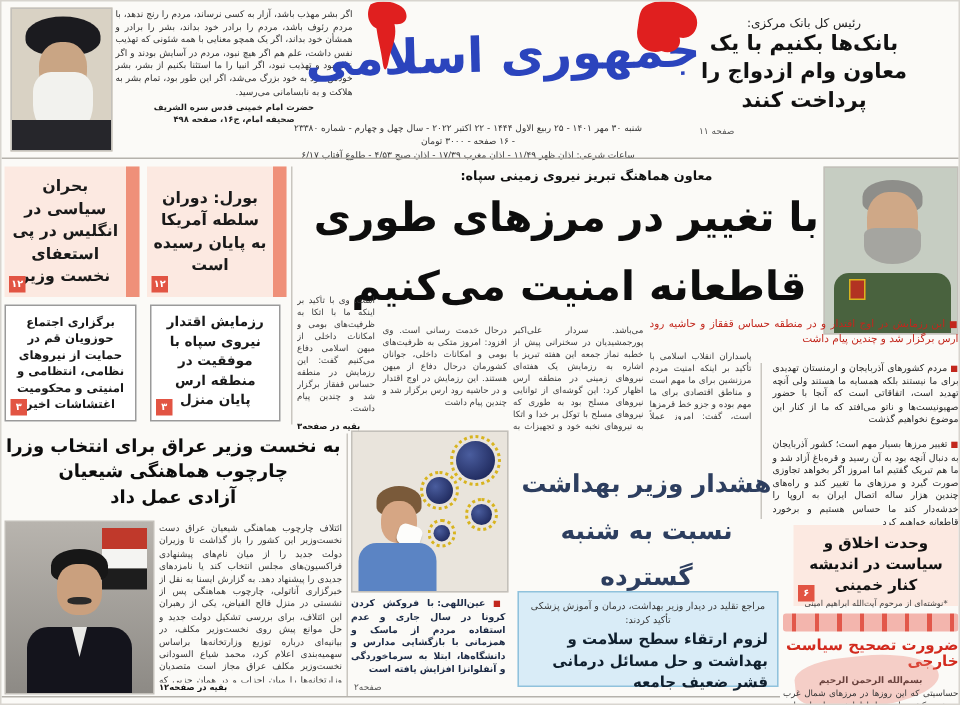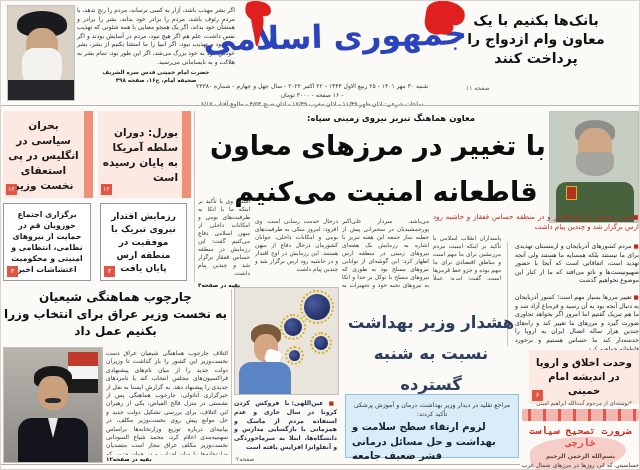--- a/index.html
+++ b/index.html
@@ -21,49 +21,49 @@
   .page-note{font-size:6px;color:#555;}
   .dateline{font-size:6px;line-height:9px;color:#333;}
 
   
   .pinkbox{background:#fce9e1;}
   .whitebox{background:#ffffff;border:1px solid #9a9a9a;box-sizing:border-box;padding-left:44px;}
   .strip{position:absolute;top:0;bottom:0;right:0;width:9px;background:#ef9079;}
   .boxtext{position:absolute;left:4px;right:13px;top:50%;transform:translateY(-50%);
            font-weight:bold;text-align:center;}
   .badge{position:absolute;left:3px;bottom:3px;width:11px;height:11px;background:#e25443;
-         color:#fff;font-size:6.5px;line-height:11px;text-align:center;font-weight:normal;}
+         color:#fff;font-size:6.5px;line-height:11px;text-align:center;font-weight:bold;}
 
   
   .kicker{font-size:8.5px;font-weight:bold;color:#111;}
   .headline{font-size:27px;font-weight:bold;color:#0d0d0d;white-space:nowrap;}
   .lead-red{font-size:7px;line-height:9.6px;font-weight:normal;color:#c2271d;}
   .lead-red::before{content:"■ ";font-size:6px;}
   .bullet-par{font-size:6.2px;line-height:8.6px;color:#232323;}
   .bullet-par::before{content:"■ ";color:#c2271d;font-size:5.5px;}
   .bodycol{font-size:5.8px;line-height:8px;color:#3a3a3a;}
   .cont-note{display:block;font-size:5.6px;font-weight:bold;color:#111;text-align:left;margin-top:1px;}
 
   
   .health-line{font-size:16.5px;line-height:31px;font-weight:bold;color:#2d3e5f;}
   .health-note{font-size:6.2px;line-height:8.8px;font-weight:bold;color:#1c2a45;}
   .health-note::before{content:"■ ";color:#c2271d;font-size:5.5px;}
   .bluebox{background:#d9ecf7;border:1px solid #90c2dc;box-sizing:border-box;padding:5px 6px;}
   .bluebox-kicker{font-size:6.3px;line-height:9px;color:#333;text-align:center;}
-  .bluebox-title{font-size:10px;line-height:14.5px;font-weight:bold;color:#10202e;text-align:left;margin-top:2px;}
+  .bluebox-title{font-size:10px;line-height:14.5px;font-weight:bold;color:#10202e;text-align:right;margin-top:2px;}
 
   
   .iraq-headline{font-size:12px;line-height:17px;font-weight:bold;color:#0d0d0d;text-align:center;}
   .iraq-body{font-size:6px;line-height:8.4px;color:#333;}
 
   
   .unity-title{font-size:10px;line-height:14px;font-weight:bold;color:#111;text-align:center;}
   .unity-sub{font-size:5.5px;color:#444;text-align:center;margin-top:2px;}
   .edit-strip{height:12px;background:repeating-linear-gradient(90deg,#f3b5ad 0 6px,#e2574a 6px 9px,#f3b5ad 9px 15px);border-radius:2px;}
-  .edit-title{font-size:10px;font-weight:bold;color:#d22a1e;text-align:center;margin-top:4px;font-family:Liberation Mono, monospace;}
+  .edit-title{font-size:10px;font-weight:bold;color:#d22a1e;margin-top:4px;}
   .edit-bism{font-size:6px;font-weight:bold;color:#222;text-align:center;margin-top:3px;}
   .edit-body{font-size:5.8px;line-height:8.2px;color:#333;margin-top:2px;position:relative;z-index:2;}
   .edit-watermark{position:absolute;left:8px;top:28px;width:96px;height:34px;background:rgba(236,122,110,.35);
                   border-radius:40% 60% 55% 45%;transform:rotate(-6deg);z-index:1;}
 
   
   .photo{box-sizing:border-box;border:1px solid #c3c0ba;overflow:hidden;}
   .kh-bg{background:#d9d2c4;}
   .of-bg{background:#c6cdc2;}
   .su-bg{background:linear-gradient(#b8b4ae,#8d8a85);}
@@ -93,59 +93,60 @@
     <div class="masthead-title c">جمهوری اسلامی</div>
     <svg class="abs" style="left:6px;top:0;" width="30" height="52" viewBox="0 0 30 52">
       <path d="M4 2 C10 -2 24 0 27 6 C30 12 26 16 20 15 C22 24 18 30 16 40 C15 46 13 48 12 40 C11 32 9 26 8 18 C4 16 0 10 4 2 Z" fill="#e01f1f"></path>
     </svg>
     <svg class="abs" style="left:186px;top:0;" width="44" height="40" viewBox="0 0 44 40">
       <path d="M6 4 C16 -4 36 0 41 10 C44 18 38 26 30 24 C32 30 26 36 18 33 C8 36 0 28 2 18 C3 12 3 7 6 4 Z" fill="#e01f1f"></path>
     </svg>
   </div>
 
   <div class="abs c" style="left:455px;top:10px;width:160px;height:84px;">
+    <div class="bank-kicker">رئیس کل بانک مرکزی:</div>
     <div class="bank-line">بانک‌ها بکنیم با یک</div>
     <div class="bank-line">معاون وام ازدواج را</div>
     <div class="bank-line">پرداخت کنند</div>
     <span class="abs page-note" style="left:10px;bottom:4px;">صفحه ۱۱</span>
   </div>
 
   <div class="abs c" style="left:195px;top:80px;width:232px;height:22px;">
     <div class="dateline">شنبه ۳۰ مهر ۱۴۰۱ - ۲۵ ربیع الاول ۱۴۴۴ - ۲۲ اکتبر ۲۰۲۲ - سال چهل و چهارم - شماره ۲۳۳۸۰ - ۱۶ صفحه - ۳۰۰۰ تومان</div>
     <div class="dateline">ساعات شرعی: اذان ظهر ۱۱/۴۹ - اذان مغرب ۱۷/۳۹ - اذان صبح ۴/۵۳ - طلوع آفتاب ۶/۱۷</div>
   </div>
 
   <div class="hline" style="left:0;top:104px;width:640px;"></div>
 
   <div class="abs pinkbox" style="left:97px;top:110px;width:93px;height:87px;">
     <div class="strip"></div>
-    <div class="boxtext" style="font-size:10.5px;line-height:15px;text-align:right;">بورل: دوران سلطه آمریکا به پایان رسیده است</div>
+    <div class="boxtext" style="font-size:10.5px;line-height:15px;">بورل: دوران سلطه آمریکا به پایان رسیده است</div>
     <span class="badge">۱۲</span>
   </div>
 
   <div class="abs pinkbox" style="left:2px;top:110px;width:90px;height:87px;">
     <div class="strip"></div>
     <div class="boxtext" style="font-size:10.5px;line-height:15px;">بحران سیاسی در انگلیس در پی استعفای نخست وزیر</div>
     <span class="badge">۱۲</span>
   </div>
 
   <div class="abs whitebox" style="left:99px;top:202px;width:87px;height:78px;">
-    <div class="boxtext" style="right:4px;font-size:9px;line-height:13px;">رزمایش اقتدار نیروی تبریک با موفقیت در منطقه ارس پایان یافت</div>
+    <div class="boxtext" style="right:4px;font-size:9px;line-height:13px;">رزمایش اقتدار نیروی سپاه با موفقیت در منطقه ارس پایان منزل</div>
     <span class="badge">۳</span>
   </div>
 
   <div class="abs whitebox" style="left:2px;top:202px;width:88px;height:78px;">
     <div class="boxtext" style="right:4px;font-size:7.8px;line-height:11px;">برگزاری اجتماع حوزویان قم در حمایت از نیروهای نظامی، انتظامی و امنیتی و محکومیت اغتشاشات اخیر</div>
     <span class="badge">۳</span>
   </div>
 
   <div class="vline" style="left:193px;top:110px;height:172px;"></div>
 
   <div class="abs c kicker" style="left:240px;top:112px;width:300px;">معاون هماهنگ تبریز نیروی زمینی سپاه:</div>
-  <div class="abs c headline" style="left:225px;top:122px;width:320px;height:45px;line-height:45px;">با تغییر در مرزهای معاون</div>
+  <div class="abs c headline" style="left:225px;top:122px;width:320px;height:45px;line-height:45px;">با تغییر در مرزهای طوری</div>
   <div class="abs c headline" style="left:225px;top:168px;width:320px;height:45px;line-height:45px;">قاطعانه امنیت می‌کنیم</div>
 
   <div class="abs photo of-bg" style="left:548px;top:110px;width:90px;height:112px;">
     <div class="abs" style="left:25px;top:8px;width:40px;height:22px;background:#8e8e8a;border-radius:50% 50% 30% 30%;"></div>
     <div class="abs" style="left:28px;top:16px;width:34px;height:40px;background:#cfa887;border-radius:42%;"></div>
     <div class="abs" style="left:26px;top:40px;width:38px;height:24px;background:#a5a5a0;border-radius:20% 20% 50% 50%;"></div>
     <div class="abs" style="left:6px;bottom:0;width:78px;height:40px;background:#49623e;border-radius:10px 10px 0 0;"></div>
     <div class="abs" style="left:16px;bottom:22px;width:9px;height:12px;background:#b23222;border:1px solid #d9b520;"></div>
   </div>
 
@@ -186,44 +187,44 @@
     <div class="health-note j">عین‌اللهی: با فروکش کردن کرونا در سال جاری و عدم استفاده مردم از ماسک و همزمانی با بازگشایی مدارس و دانشگاه‌ها، ابتلا به سرماخوردگی و آنفلوانزا افزایش یافته است</div>
     <span class="page-note" style="position:absolute;left:2px;bottom:-1px;">صفحه۲</span>
   </div>
 
   <div class="abs bluebox" style="left:344px;top:393px;width:174px;height:64px;">
     <div class="bluebox-kicker">مراجع تقلید در دیدار وزیر بهداشت، درمان و آموزش پزشکی تأکید کردند:</div>
     <div class="bluebox-title">لزوم ارتقاء سطح سلامت و بهداشت و حل مسائل درمانی قشر ضعیف جامعه</div>
   </div>
 
   <div class="abs" style="left:0;top:288px;width:229px;">
+    <div class="iraq-headline">به نخست وزیر عراق برای انتخاب وزرا</div>
     <div class="iraq-headline">چارچوب هماهنگی شیعیان</div>
-    <div class="iraq-headline">به نخست وزیر عراق برای انتخاب وزرا</div>
-    <div class="iraq-headline">بکنیم عمل داد</div>
+    <div class="iraq-headline">آزادی عمل داد</div>
   </div>
 
   <div class="abs photo su-bg" style="left:2px;top:346px;width:100px;height:116px;">
     <div class="abs" style="right:4px;top:4px;width:30px;height:14px;background:#c0392b;"></div>
     <div class="abs" style="right:4px;top:18px;width:30px;height:13px;background:#f4f4f2;"></div>
     <div class="abs" style="right:4px;top:31px;width:30px;height:14px;background:#1d1d1d;"></div>
     <div class="abs" style="left:30px;top:18px;width:38px;height:22px;background:#171717;border-radius:50% 50% 30% 30%;"></div>
     <div class="abs" style="left:34px;top:28px;width:30px;height:34px;background:#caa07e;border-radius:42%;"></div>
     <div class="abs" style="left:41px;top:50px;width:16px;height:5px;background:#2a2a2a;border-radius:40%;"></div>
     <div class="abs" style="left:14px;bottom:0;width:70px;height:44px;background:#14141c;border-radius:14px 14px 0 0;"></div>
     <div class="abs" style="left:44px;bottom:24px;width:10px;height:20px;background:#e9e9e6;clip-path:polygon(0 0,100% 0,50% 100%);"></div>
   </div>
 
   <div class="abs" style="left:105px;top:348px;width:122px;height:116px;">
     <div class="iraq-body j" style="height:106px;overflow:hidden;">ائتلاف چارچوب هماهنگی شیعیان عراق دست نخست‌وزیر این کشور را باز گذاشت تا وزیران دولت جدید را از میان نام‌های پیشنهادی فراکسیون‌های مجلس انتخاب کند یا نامزدهای جدیدی را پیشنهاد دهد. به گزارش ایسنا به نقل از خبرگزاری آناتولی، چارچوب هماهنگی پس از نشستی در منزل فالح الفیاض، یکی از رهبران این ائتلاف، برای بررسی تشکیل دولت جدید و حل موانع پیش روی نخست‌وزیر مکلف، در بیانیه‌ای درباره توزیع وزارتخانه‌ها براساس سهمیه‌بندی اعلام کرد، محمد شیاع السودانی نخست‌وزیر مکلف عراق مجاز است متصدیان وزارتخانه‌ها را میان احزاب و در همان حزبی که از آن وزیرش را انتخاب کرده، تغییر دهد.</div>
     <span class="cont-note">بقیه در صفحه۱۲</span>
   </div>
 
   <div class="abs pinkbox" style="left:528px;top:349px;width:110px;height:54px;">
     <div style="padding:6px 6px 0 6px;">
-      <div class="unity-title">وحدت اخلاق و اروپا در اندیشه امام خمینی</div>
+      <div class="unity-title">وحدت اخلاق و سیاست در اندیشه کنار خمینی</div>
       <div class="unity-sub">*نوشته‌ای از مرحوم آیت‌الله ابراهیم امینی</div>
     </div>
     <span class="badge">۶</span>
   </div>
 
   <div class="abs" style="left:521px;top:408px;width:117px;height:62px;">
     <div class="edit-strip"></div>
     <div class="edit-watermark"></div>
     <div class="edit-title">ضرورت تصحیح سیاست خارجی</div>
     <div class="edit-bism">بسم‌الله الرحمن الرحیم</div>

